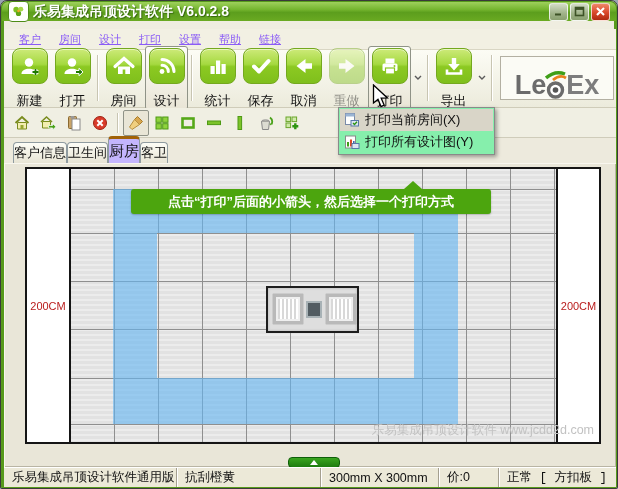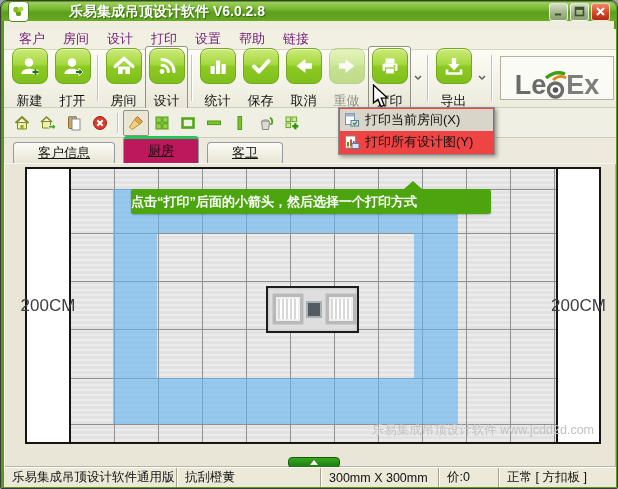--- a/index.html
+++ b/index.html
@@ -2,34 +2,34 @@
 <html><head>
 <meta charset="utf-8">
 <style>
   html,body{margin:0;padding:0;background:#9aa5b1;font-family:"Liberation Sans","DejaVu Sans",sans-serif;}
   .window{position:relative;width:618px;height:489px;box-sizing:border-box;background:#efede0;
     border:1px solid #3a3a3a;border-radius:7px 7px 2px 2px;overflow:hidden;
     box-shadow:inset 0 0 0 3px #579a1c;}
   
   .titlebar{position:absolute;left:1px;top:1px;width:614px;height:19px;border-radius:6px 6px 0 0;
     background:linear-gradient(180deg,#9ed05c 0%,#74b52e 40%,#5c9e1d 55%,#6aaa22 100%);
-    display:flex;align-items:center;padding:0 4px;box-sizing:border-box;gap:36px;}
+    display:flex;align-items:center;padding:0 4px;box-sizing:border-box;}
   .app-icon{width:19px;height:19px;border-radius:4px;background:#fff;border:1px solid #4d8c17;
     display:flex;align-items:center;justify-content:center;margin:0 4px 0 2px;}
   .title-text{color:#fff;font-weight:bold;font-size:14px;text-shadow:1px 1px 1px #35660c;flex:1;
     white-space:nowrap;overflow:hidden;}
   .winbtns{display:flex;gap:2px;margin-right:2px;}
   .wbtn{width:19px;height:18px;border-radius:3px;display:flex;align-items:center;justify-content:center;
     border:1px solid rgba(255,255,255,.75);box-sizing:border-box;}
   .wbtn.minmax{background:linear-gradient(180deg,#d3dcc6,#9fb288 60%,#8aa070);}
   .wbtn.close{background:linear-gradient(180deg,#ef8668,#d9472a 55%,#b4ante 100%);background:linear-gradient(180deg,#ef8668,#d9472a 55%,#ad2a10);}
   
   .menubar{position:absolute;left:3px;top:28px;width:612px;height:21px;background:#f2f0e3;
     border-bottom:1px solid #d9d6c4;display:flex;align-items:center;padding-left:6px;box-sizing:border-box;}
-  .menu-item{font-size:13px;color:#701a75;padding:2px 9px;cursor:default;}
+  .menu-item{font-size:11px;color:#8b5cf6;padding:2px 9px;cursor:default;text-decoration:underline;}
   
   .toolbar{position:absolute;left:3px;top:49px;width:612px;height:58px;
     background:linear-gradient(180deg,#fcfcf5,#ecebdc);border-bottom:1px solid #cfccb9;
     display:flex;align-items:center;padding:2px 2px 4px 4px;box-sizing:border-box;}
   .tbtn{width:42px;display:flex;flex-direction:column;align-items:center;gap:10px;padding:1px 0;
     border:1px solid transparent;border-radius:3px;}
   .tbtn .lbl{font-size:13px;color:#111;line-height:14px;white-space:nowrap;}
   .tbtn.pressed{border:1px solid #8f9387;background:linear-gradient(180deg,#fdfdf8,#e9e5d6);}
   .tbtn.disabled{opacity:.45;}
   .icon34{width:34px;height:34px;border-radius:8px;flex:none;
@@ -43,45 +43,45 @@
   .logo-word{display:flex;align-items:flex-end;position:relative;font-weight:bold;color:#6b6b6b;font-size:27px;line-height:27px;}
   
   .toolbar2{position:absolute;left:3px;top:107px;width:612px;height:30px;background:#f0efe3;
     border-bottom:1px solid #cfccba;display:flex;align-items:center;padding-left:5px;box-sizing:border-box;}
   .sbtn{width:24px;height:24px;display:flex;align-items:center;justify-content:center;border:1px solid transparent;border-radius:2px;}
   .sbtn.pressed{border:1px solid #8f9387;background:#e9e6d6;}
   .ssep{width:1px;height:20px;background:#c8c5b2;border-right:1px solid #fff;margin:0 4px;}
   
   .tabbar{position:absolute;left:3px;top:137px;width:612px;height:25px;background:#edeadd;
     display:flex;align-items:flex-end;padding-left:9px;box-sizing:border-box;}
-  .tab{height:20px;padding:0 24px;display:flex;align-items:center;font-size:13px;color:#111;
+  .tab{height:20px;padding:0 0;display:flex;align-items:center;font-size:13px;color:#111;
     background:linear-gradient(180deg,#fdfdf6,#e7e4d4);border:1px solid #8f9ba0;border-bottom:none;
-    border-radius:4px 4px 0 0;margin-right:8px;text-decoration:underline;}
-  .tab.active{height:24px;background:#be185d;border-top:3px solid #22c55e;font-size:13px;position:relative;z-index:2;}
+    border-radius:4px 4px 0 0;margin-right:0;}
+  .tab.active{height:24px;background:#c4b5fd;border-top:3px solid #a16207;font-size:15px;position:relative;z-index:2;}
   
   .panel{position:absolute;left:3px;top:162px;width:612px;height:304px;background:#e9e6d8;
     box-shadow:inset 1px 1px 0 #f8f6ee, inset -1px -1px 0 #b9b5a4;}
   .canvas{position:absolute;left:21px;top:4px;width:576px;height:277px;background:#fff;
     border:2px solid #151515;box-sizing:border-box;}
   .dim-margin{position:absolute;top:0;bottom:0;display:flex;align-items:center;justify-content:center;
-    font-size:17px;color:#404040;background:#fff;z-index:3;}
+    font-size:11px;color:#b91c1c;background:#fff;z-index:3;}
   .dim-left{left:0;width:42px;}
   .dim-right{right:0;width:41px;}
   .tilearea{position:absolute;left:42px;right:41px;top:0;bottom:0;
     border-left:2px solid #151515;border-right:2px solid #151515;
     background-color:#e6e6e6;
     background-image:
       linear-gradient(90deg, transparent 0 43px, #8f8f8f 43px 44px),
       repeating-linear-gradient(180deg, #ececec 0 2px, #e2e2e2 2px 5px);
     background-size:44px 100%, auto;}
   .hline{position:absolute;left:0;right:0;height:1px;background:#8f8f8f;}
   .bluering{position:absolute;left:42px;top:20px;width:345px;height:235px;box-sizing:border-box;
     border:44px solid rgba(100,180,240,.62);border-bottom-width:46px;}
   .banner{position:absolute;left:104px;top:20px;width:360px;height:25px;background:#4ca50e;
-    border-radius:3px;display:flex;align-items:center;justify-content:flex-start;z-index:5;
+    border-radius:3px;display:flex;align-items:center;justify-content:center;z-index:5;
     box-shadow:0 1px 2px rgba(0,0,0,.25);}
   .banner .txt{color:#fff;font-weight:bold;font-size:13px;white-space:nowrap;}
   .banner .callout{position:absolute;left:273px;top:-8px;width:0;height:0;
     border-left:9px solid transparent;border-right:9px solid transparent;border-bottom:8px solid #4ca50e;}
   .fixture{position:absolute;left:239px;top:117px;width:93px;height:47px;background:#dedede;
     border:2px solid #1d1d1d;box-sizing:border-box;z-index:4;
     box-shadow:inset 0 0 3px rgba(0,0,0,.2);}
   .lamp{position:absolute;width:30px;height:30px;top:6px;box-sizing:border-box;
     border:3px solid #b9b9b9;box-shadow:inset 0 0 0 2px #efefef, 0 0 1px #777;
     background:repeating-linear-gradient(90deg,#ffffff 0 2px,#d8d8d8 2px 4px);}
@@ -91,23 +91,23 @@
   
   .pill{position:absolute;left:284px;top:294px;width:50px;height:9px;border-radius:4px;
     background:linear-gradient(180deg,#3aa51f,#1d7c0f);border:1px solid #0e5f08;
     display:flex;align-items:center;justify-content:center;}
   .pill .tri{width:0;height:0;border-left:4px solid transparent;border-right:4px solid transparent;border-bottom:5px solid #fff;}
   
   .statusbar{position:absolute;left:3px;top:466px;width:612px;height:20px;background:#ece9d8;
     border-top:1px solid #ffffff;display:flex;align-items:center;font-size:12.5px;color:#111;box-sizing:border-box;}
   .scell{height:100%;display:flex;align-items:center;padding-left:8px;box-sizing:border-box;white-space:nowrap;overflow:hidden;}
   .scell + .scell{border-left:1px solid #a49f8f;box-shadow:inset 1px 0 0 #fff;}
-  .sc1{width:172px;} .sc2{width:116px;} .sc3{width:118px;margin-left:28px;} .sc4{width:60px;} .sc5{flex:1;}
-  
-  .print-menu{position:absolute;left:337px;top:106px;width:153px;background:#ef4444;
+  .sc1{width:172px;} .sc2{width:116px;} .sc3{width:118px;margin-left:28px;} .sc4{width:60px;} .sc5{flex:1;font-family:Liberation Mono, monospace;}
+  
+  .print-menu{position:absolute;left:337px;top:106px;width:153px;background:#86efac;
     border:1px solid #8a8a8a;box-shadow:2px 2px 4px rgba(0,0,0,.35);z-index:50;padding:1px;}
   .pm-item{height:22px;display:flex;align-items:center;gap:5px;padding:0 4px;font-size:13px;color:#111;white-space:nowrap;}
   .pm-item.hover{background:#d9d5c8;}
   
   .cursor{position:absolute;left:371px;top:83px;z-index:99;}
 </style>
 </head>
 <body>
 
 <div class="window">
@@ -345,20 +345,21 @@
           <rect x="2" y="2" width="4.6" height="4.6" fill="#cfe9a8" stroke="#6aa62a"></rect>
           <rect x="8" y="2" width="4.6" height="4.6" fill="#cfe9a8" stroke="#6aa62a"></rect>
           <rect x="2" y="8" width="4.6" height="4.6" fill="#cfe9a8" stroke="#6aa62a"></rect>
           <path d="M11.3 8.3 v6 M8.3 11.3 h6" stroke="#2e9410" stroke-width="2.4"></path>
         </svg>
     </span>
   </div>
 
   <div class="tabbar">
     <div class="tab">客户信息</div>
+    <div class="tab">卫生间</div>
     <div class="tab active">厨房</div>
     <div class="tab">客卫</div>
   </div>
 
   <div class="panel">
     <div class="canvas">
       <div class="dim-margin dim-left">200CM</div>
       <div class="tilearea">
         <div class="hline" style="top:20px"></div>
         <div class="hline" style="top:64px"></div>

